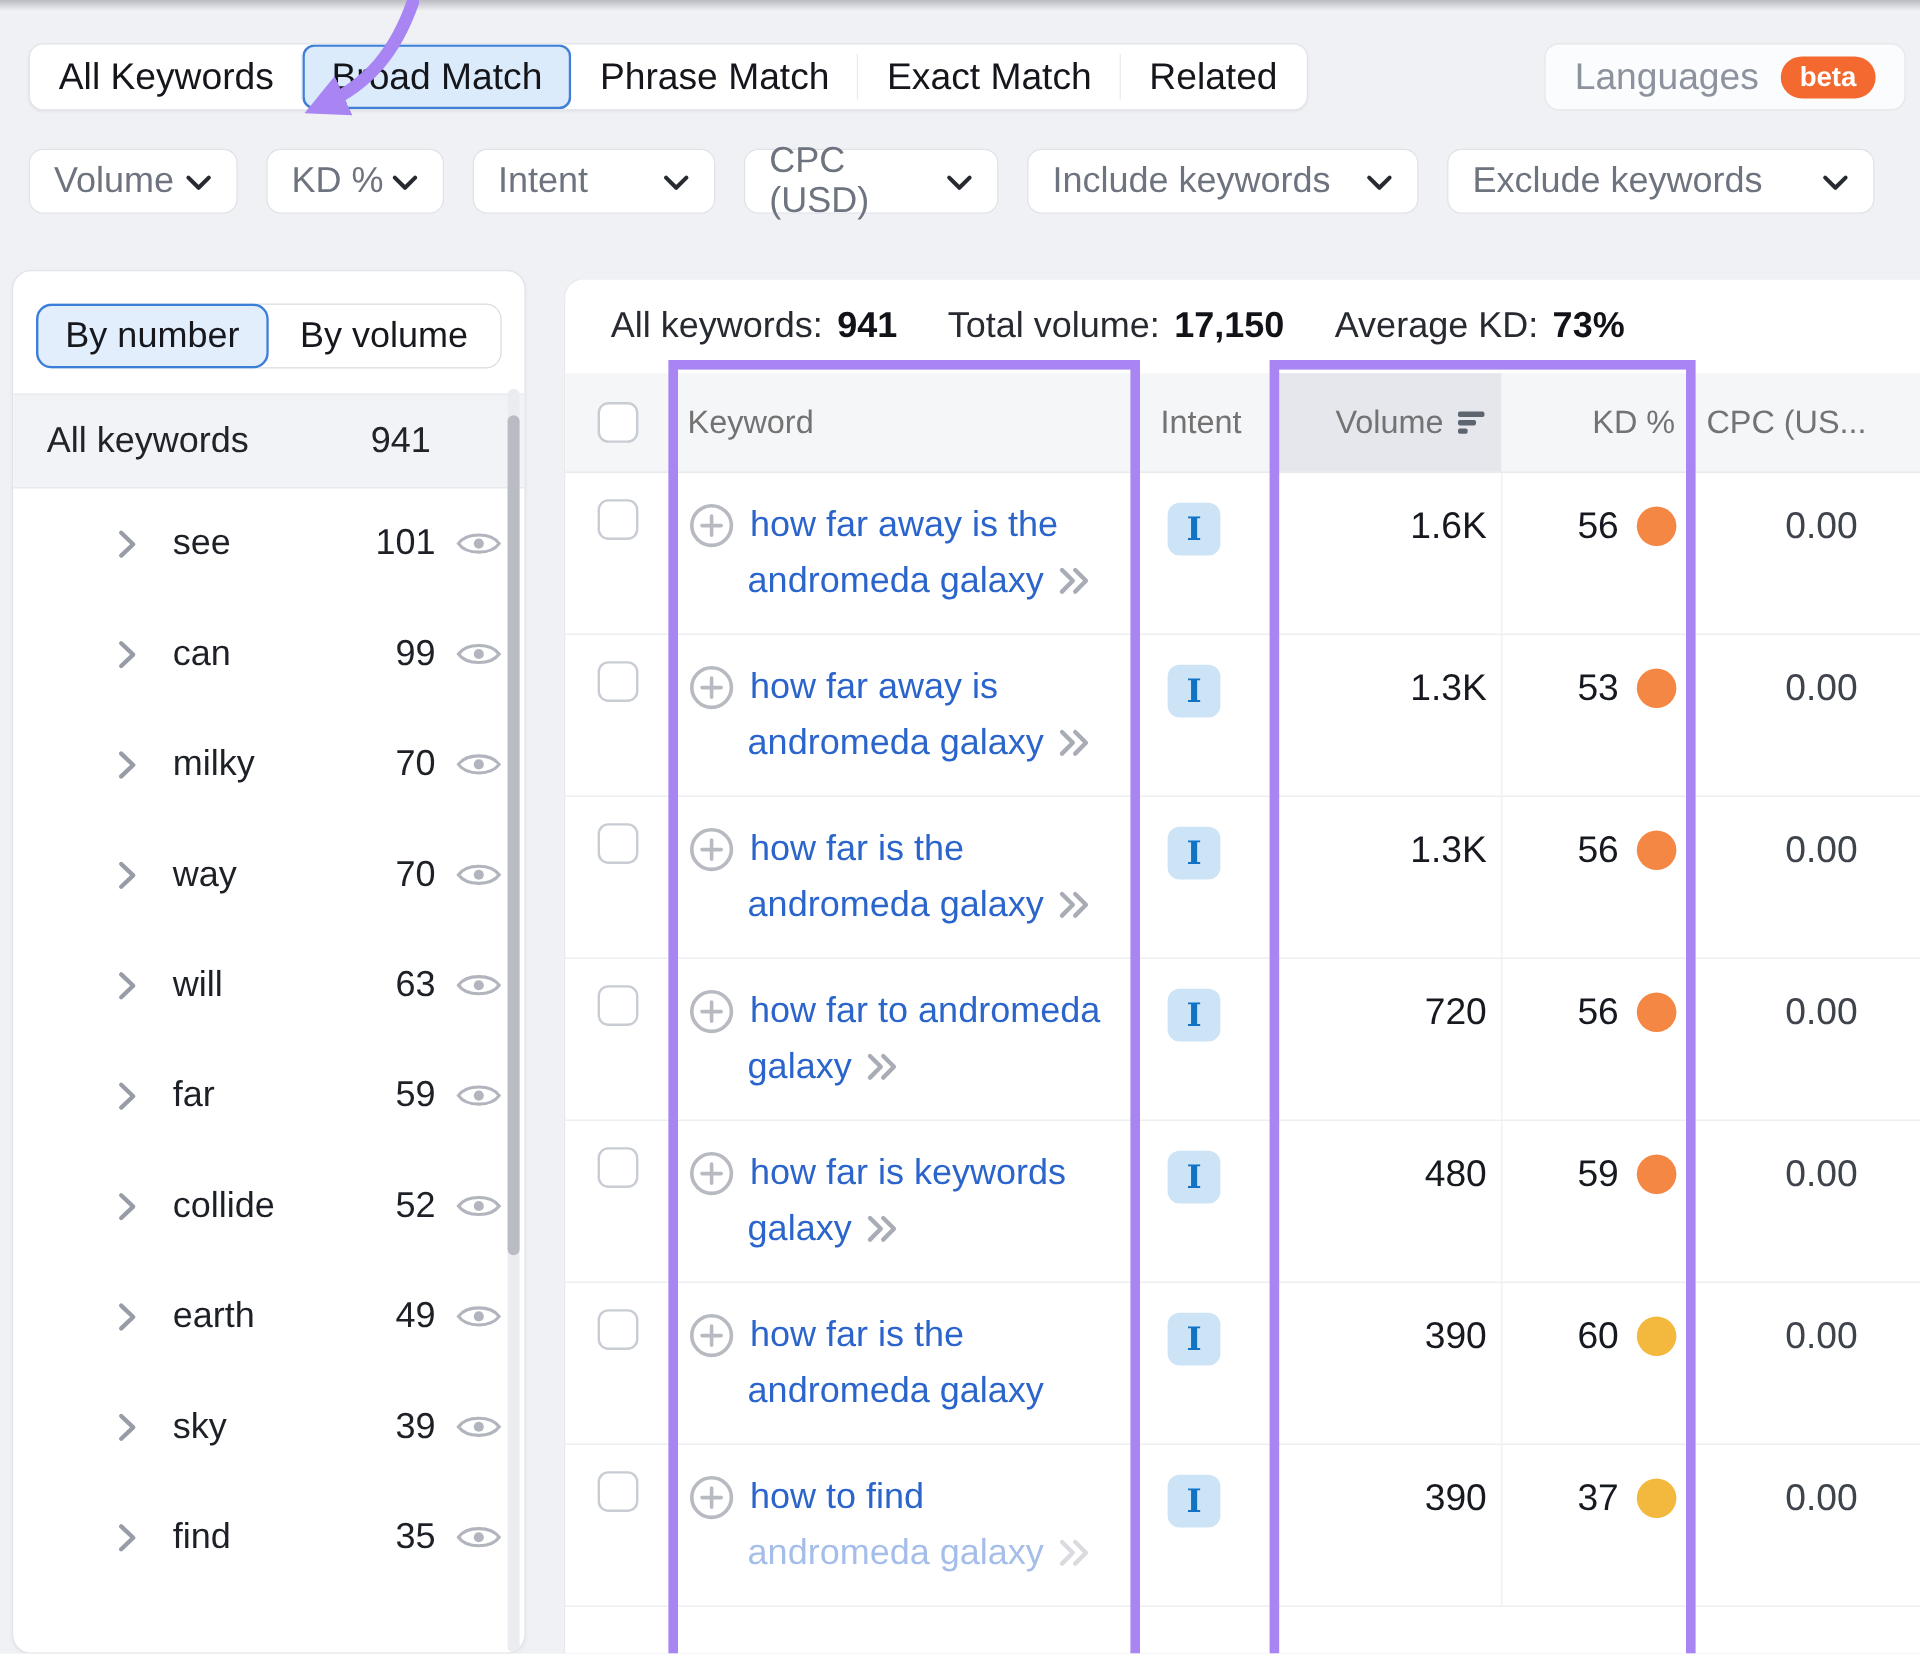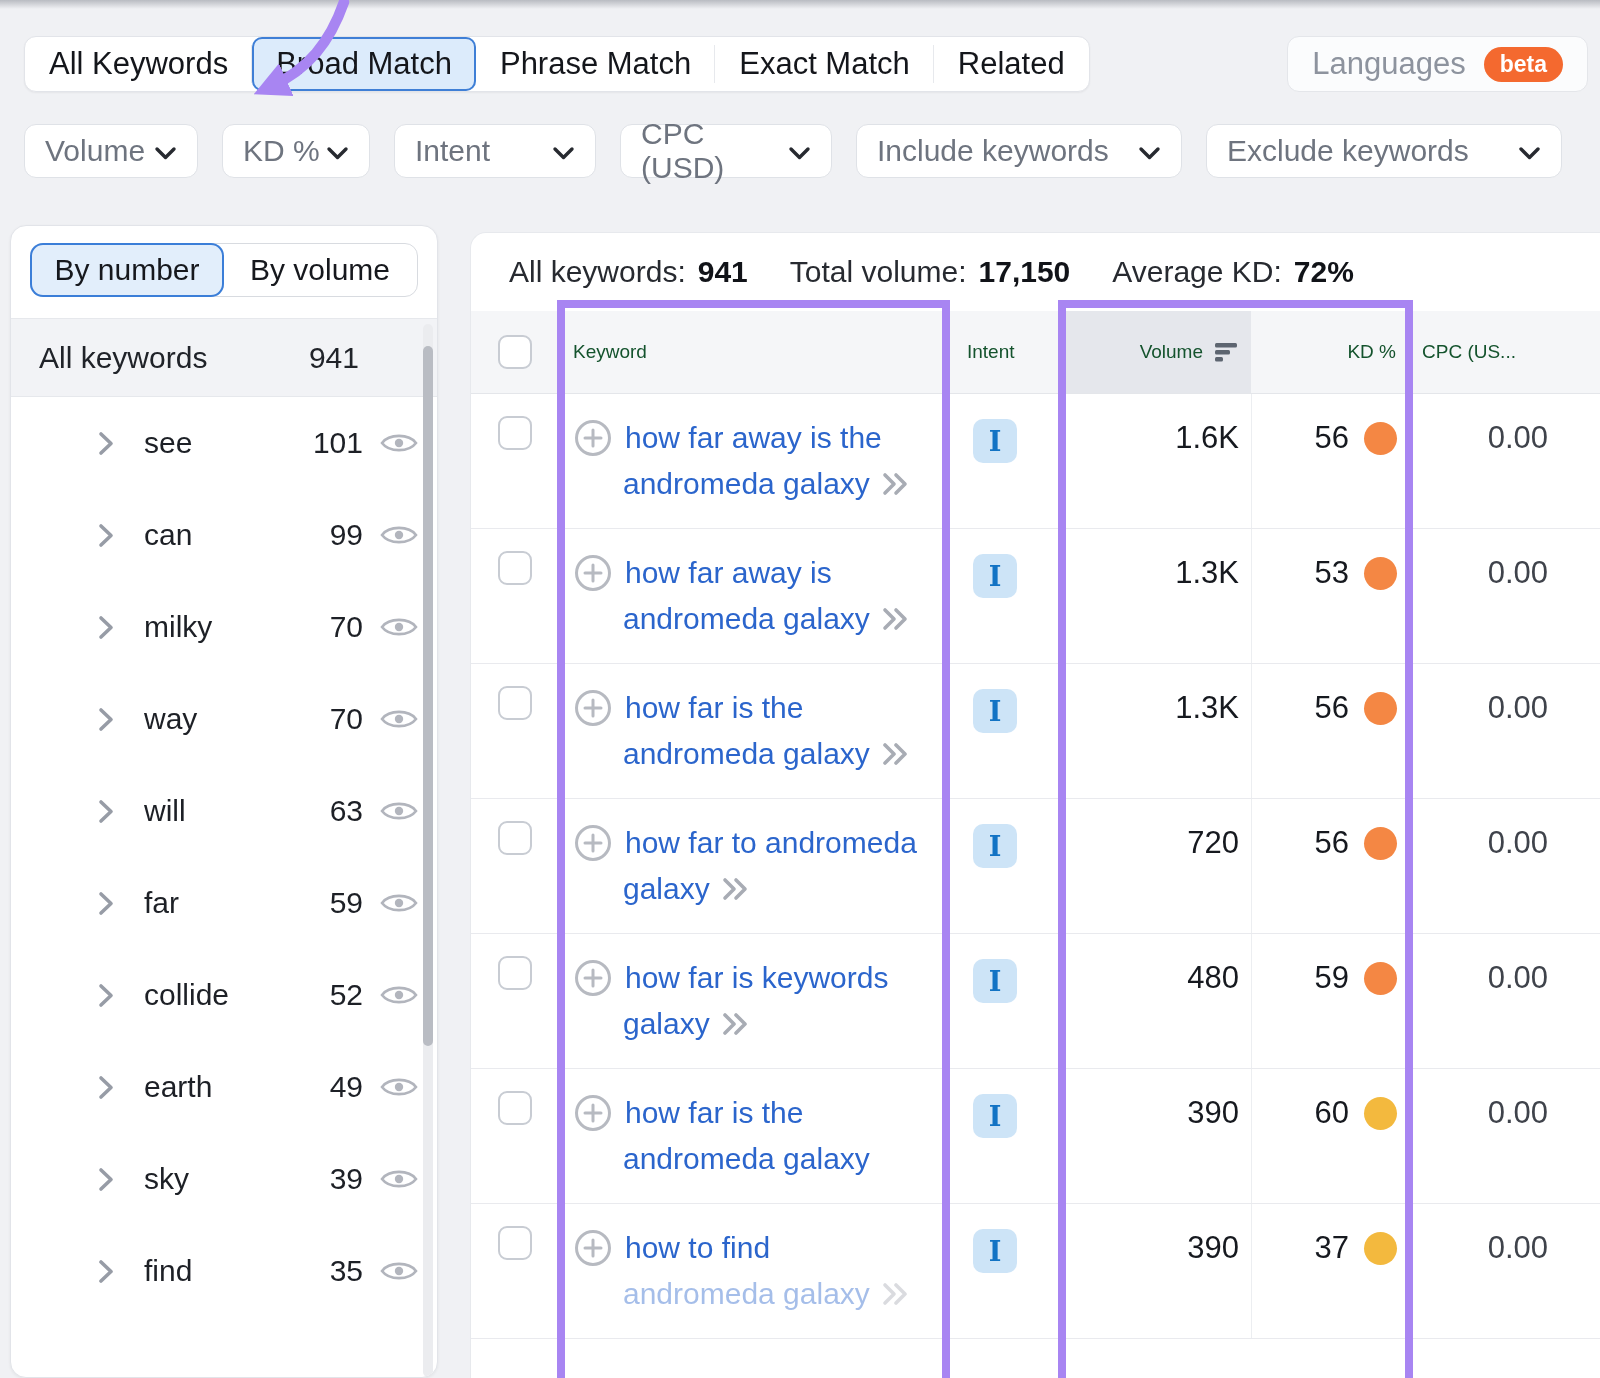--- a/index.html
+++ b/index.html
@@ -29,21 +29,21 @@
   .filter:nth-child(2){width:148px;}
   .filter:nth-child(3){width:202px;}
   .filter:nth-child(4){width:212px;}
   .filter:nth-child(5){width:326px;}
   .filter:nth-child(6){width:356px;}
 
   
   .sidebar{position:absolute;left:10px;top:225px;width:428px;height:1153px;background:#fff;
     border:1px solid #e2e4e9;border-radius:16px;box-sizing:border-box;overflow:hidden;
     box-shadow:0 1px 3px rgba(25,28,35,.06);}
-  .side-toggle{margin:17px 19px 0 19px;height:52px;display:flex;border:1px solid #d8dbe0;border-radius:13px;justify-content:space-between;}
+  .side-toggle{margin:27px 19px 0 19px;height:52px;display:flex;border:1px solid #d8dbe0;border-radius:13px;justify-content:space-between;}
   .side-toggle .seg{flex:1;display:flex;align-items:center;justify-content:center;font-size:30px;color:#16181d;border-radius:13px;}
   .side-toggle .seg.active{background:#e2eefb;box-shadow:inset 0 0 0 2px #3b7ed8;margin:-1px;}
   .all-row{margin-top:21px;height:77px;background:#f2f3f6;border-top:1px solid #e6e8ec;border-bottom:1px solid #e6e8ec;
     display:flex;align-items:center;justify-content:space-between;padding:0 78px 0 28px;font-size:30px;color:#202329;}
   .side-list{}
   .side-row{height:92px;display:flex;align-items:center;padding:0 18px 0 36px;margin-left:48px;}
   .side-row .chev{flex:0 0 auto;display:flex;}
   .side-row .term{margin-left:28px;font-size:30px;color:#1d2026;flex:1;}
   .side-row .count{font-size:30px;color:#1d2026;text-align:right;min-width:70px;}
   .side-row .eye{margin-left:16px;display:flex;}
@@ -51,21 +51,21 @@
   .scroll-thumb{position:absolute;top:22px;height:700px;width:10px;background:#b9bcc3;border-radius:6px;}
 
   
   .main-card{position:absolute;left:470px;top:232px;width:1130px;height:1146px;background:#fff;
     border-radius:16px 0 0 0;border-top:1px solid #e7e9ed;border-left:1px solid #e7e9ed;box-sizing:border-box;overflow:hidden;}
   .stats{height:78px;display:flex;align-items:center;padding-left:38px;gap:42px;font-size:30px;color:#272a30;}
   .stat{display:flex;align-items:baseline;gap:12px;}
   .stat .v{font-weight:bold;color:#111318;}
 
   .grid{display:grid;grid-template-columns:87px 393px 108px 192px 163px 186px;}
-  .thead{background:#f5f6f8;border-bottom:1px solid #e4e6ea;height:82px;font-size:19px;color:#14532d;}
+  .thead{background:#f5f6f8;border-bottom:1px solid #e4e6ea;height:82px;font-size:27px;color:#737373;}
   .thead>div{display:flex;align-items:center;}
   .th-check{justify-content:center;}
   .th-kw{padding-left:15px;}
   .th-intent{padding-left:16px;}
   .th-vol{background:#e5e7ec;justify-content:flex-end;padding-right:12px;gap:12px;}
   .th-kd{justify-content:flex-end;padding-right:18px;}
   .th-cpc{padding-left:8px;}
 
   .trow{border-bottom:1px solid #e9eaee;}
   .trow>div{box-sizing:border-box;}
@@ -334,21 +334,21 @@
       <div class="stat">
         <span>All keywords:</span>
         <span class="v">941</span>
       </div>
       <div class="stat">
         <span>Total volume:</span>
         <span class="v">17,150</span>
       </div>
       <div class="stat">
         <span>Average KD:</span>
-        <span class="v">72%</span>
+        <span class="v">73%</span>
       </div>
     </div>
 
     <div class="grid thead">
       <div class="th-check">
           <span class="checkbox"></span>
         </div>
       <div class="th-kw">Keyword</div>
       <div class="th-intent">
           <span>Intent</span>

